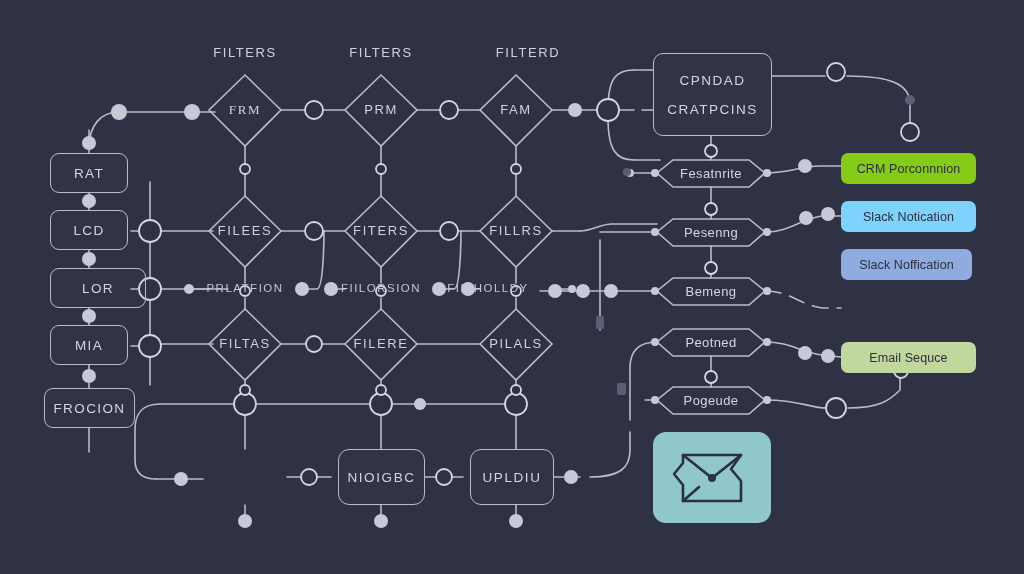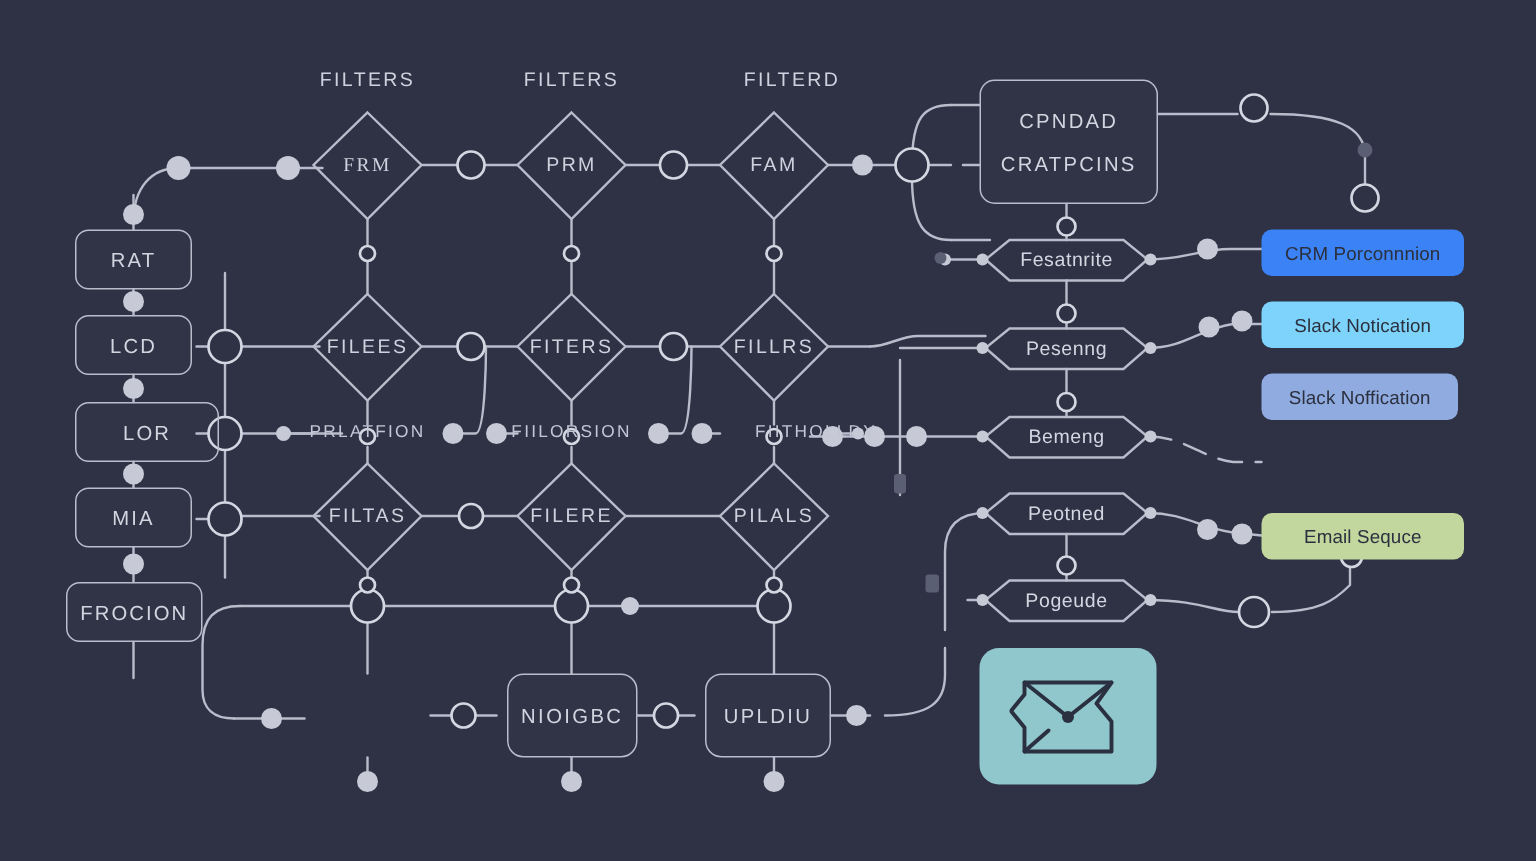--- a/index.html
+++ b/index.html
@@ -286,21 +286,21 @@
   <div class="dlabel" style="left:516px;top:45px;margin-left:12px;">FILTERD</div>
   <div class="dlabel" style="left:516px;top:102px;">FAM</div>
 
   <div class="dlabel" style="left:245px;top:223px;">FILEES</div>
   <div class="dcap" style="left:245px;top:282px;">PRLATFION</div>
 
   <div class="dlabel" style="left:381px;top:223px;">FITERS</div>
   <div class="dcap" style="left:381px;top:282px;">FIILORSION</div>
 
   <div class="dlabel" style="left:516px;top:223px;">FILLRS</div>
-  <div class="dcap" style="left:544px;top:282px;">FIITHOLLDY</div>
+  <div class="dcap" style="left:488px;top:282px;">FIITHOLLDY</div>
 
   <div class="dlabel" style="left:245px;top:336px;">FILTAS</div>
   <div class="dlabel" style="left:381px;top:336px;">FILERE</div>
   <div class="dlabel" style="left:516px;top:336px;">PILALS</div>
 
   <div class="node bbox" style="left:338px;top:449px;width:87px;">
     <span>NIOIGBC</span>
   </div>
   <div class="node bbox" style="left:470px;top:449px;width:84px;">
     <span>UPLDIU</span>
@@ -310,21 +310,21 @@
     <span>CPNDAD</span>
     <span>CRATPCINS</span>
   </div>
 
   <div class="hlabel" style="left:711px;top:173px;">Fesatnrite</div>
   <div class="hlabel" style="left:711px;top:232px;">Pesenng</div>
   <div class="hlabel" style="left:711px;top:291px;">Bemeng</div>
   <div class="hlabel" style="left:711px;top:342px;">Peotned</div>
   <div class="hlabel" style="left:711px;top:400px;">Pogeude</div>
 
-  <div class="badge" style="left:841px;top:153px;width:135px;background:#3b82f6;">
+  <div class="badge" style="left:841px;top:153px;width:135px;background:#84cc16;">
     <span>CRM Porconnnion</span>
   </div>
   <div class="badge" style="left:841px;top:201px;width:135px;background:#7dd3fc;">
     <span>Slack Notication</span>
   </div>
   <div class="badge" style="left:841px;top:249px;width:131px;background:#8fabdf;">
     <span>Slack Noffication</span>
   </div>
   <div class="badge" style="left:841px;top:342px;width:135px;background:#c2d79e;">
     <span>Email Sequce</span>

